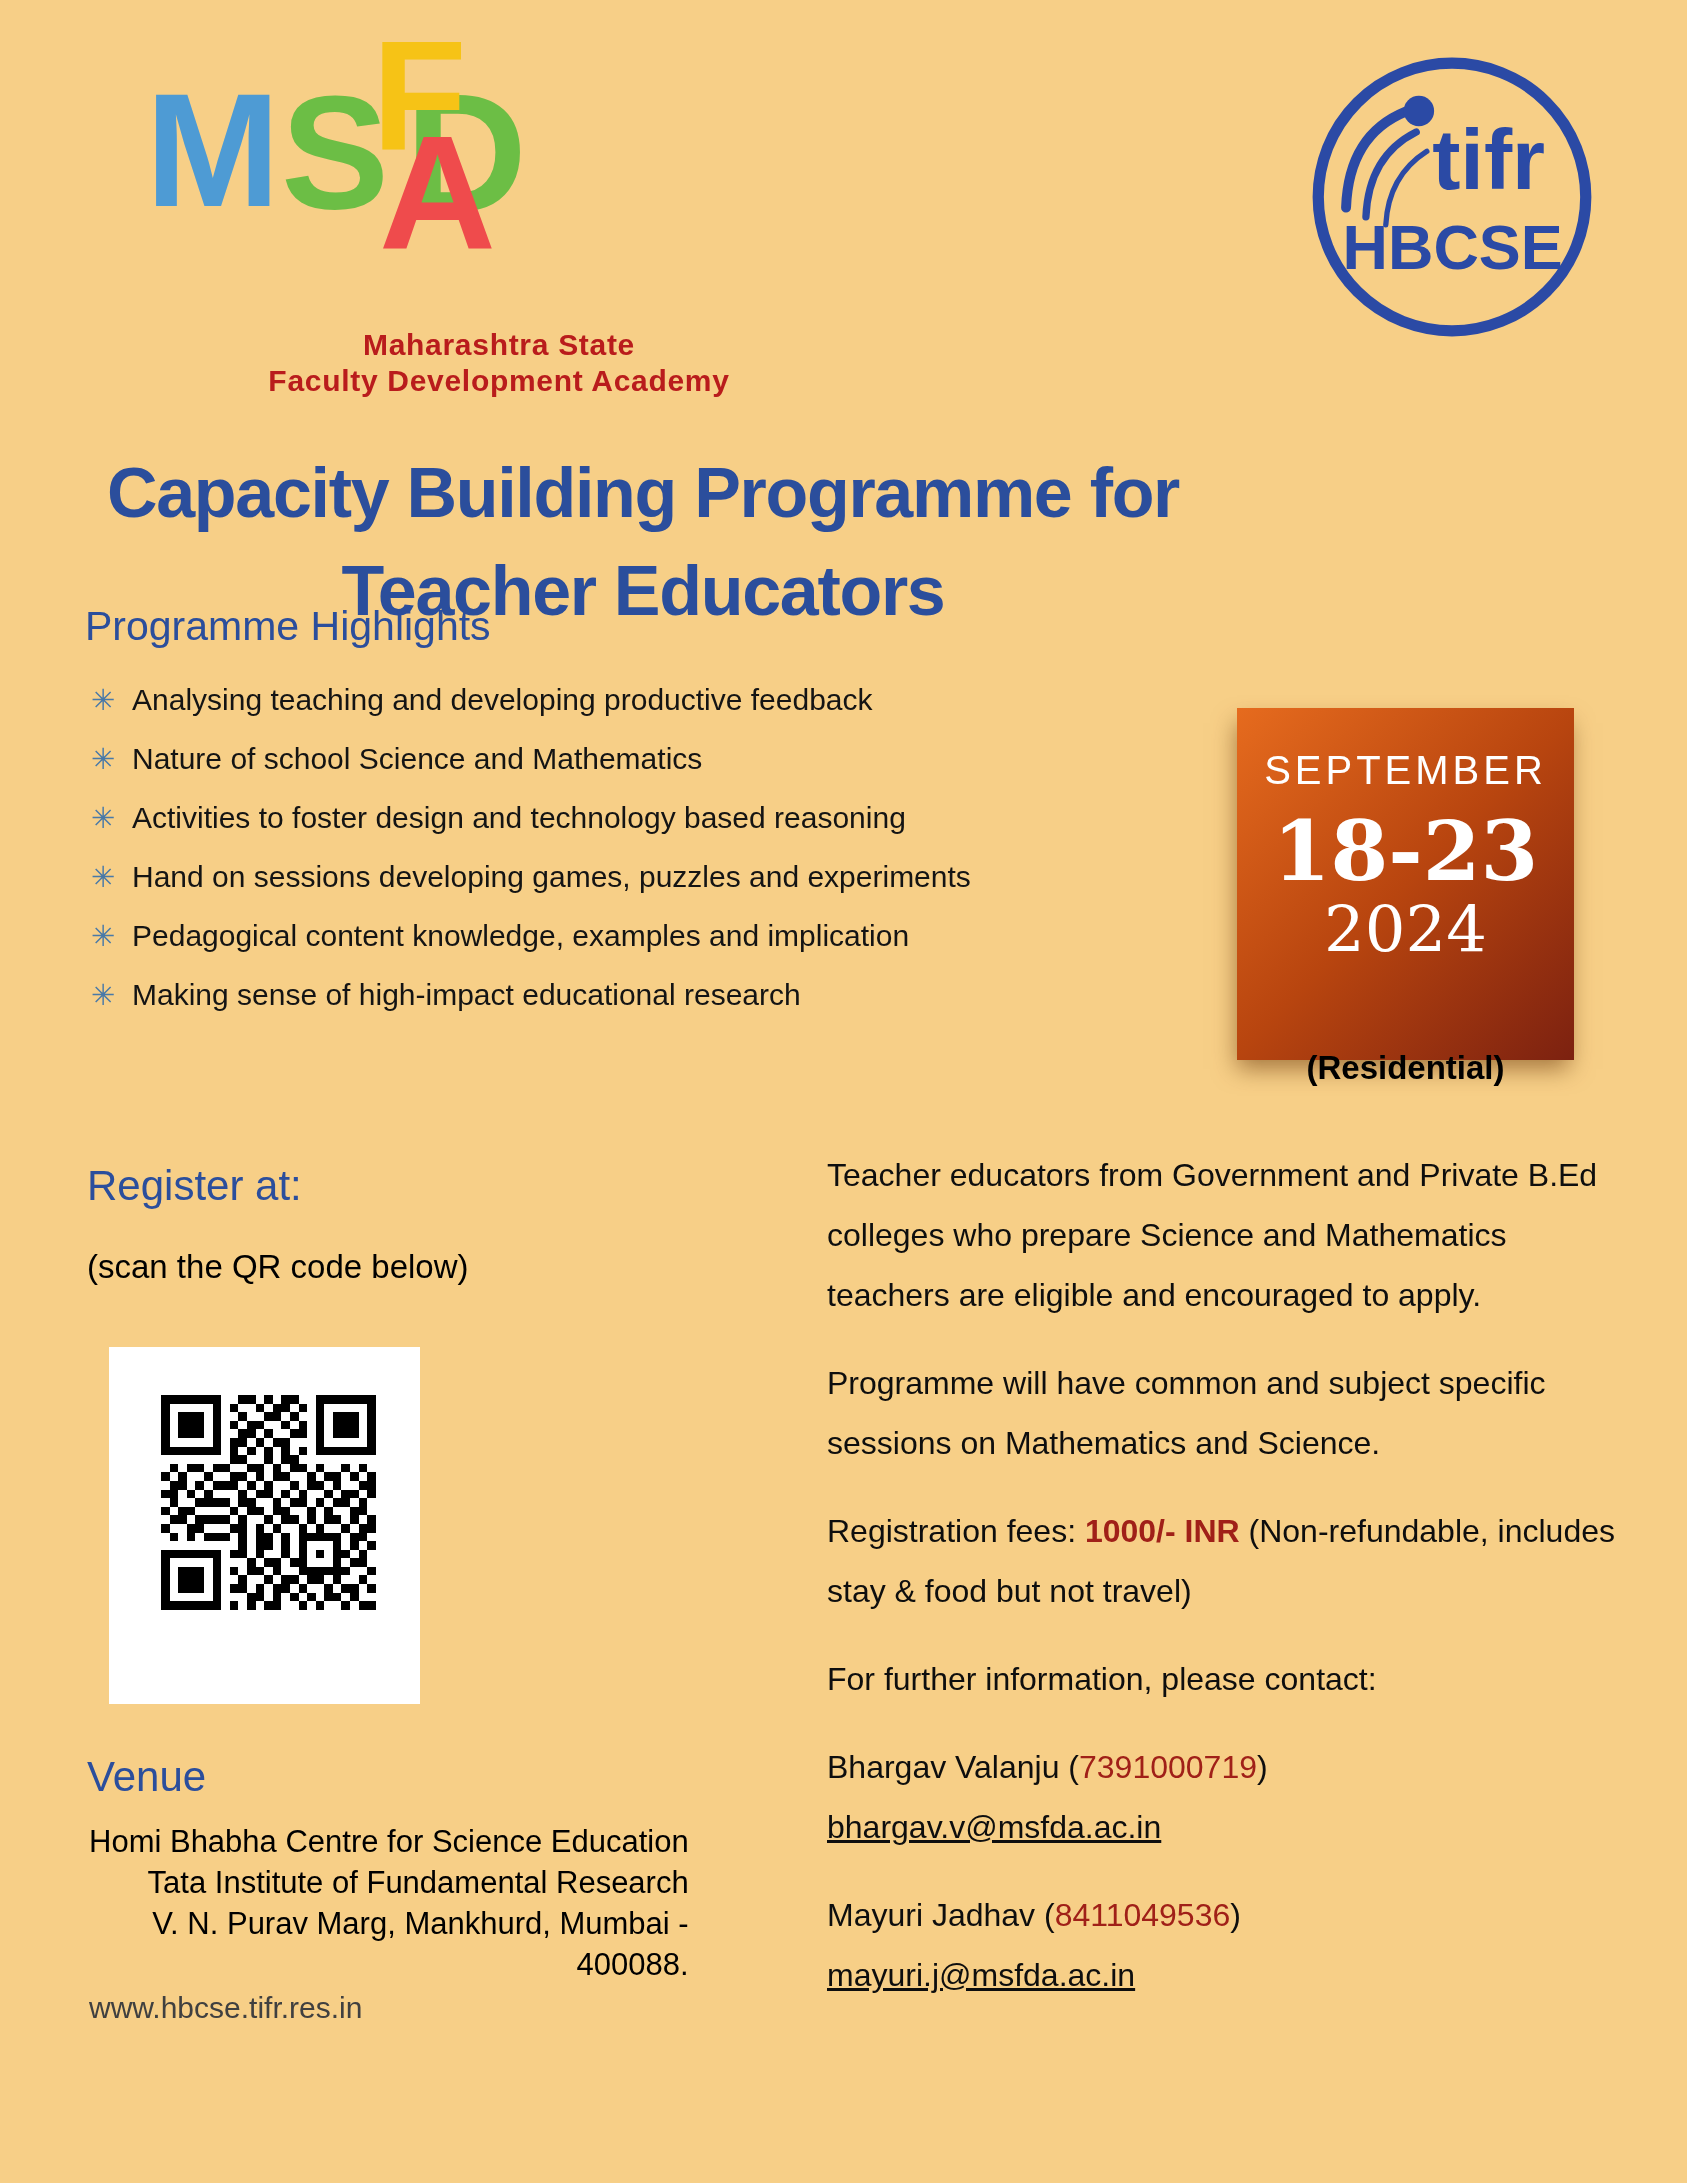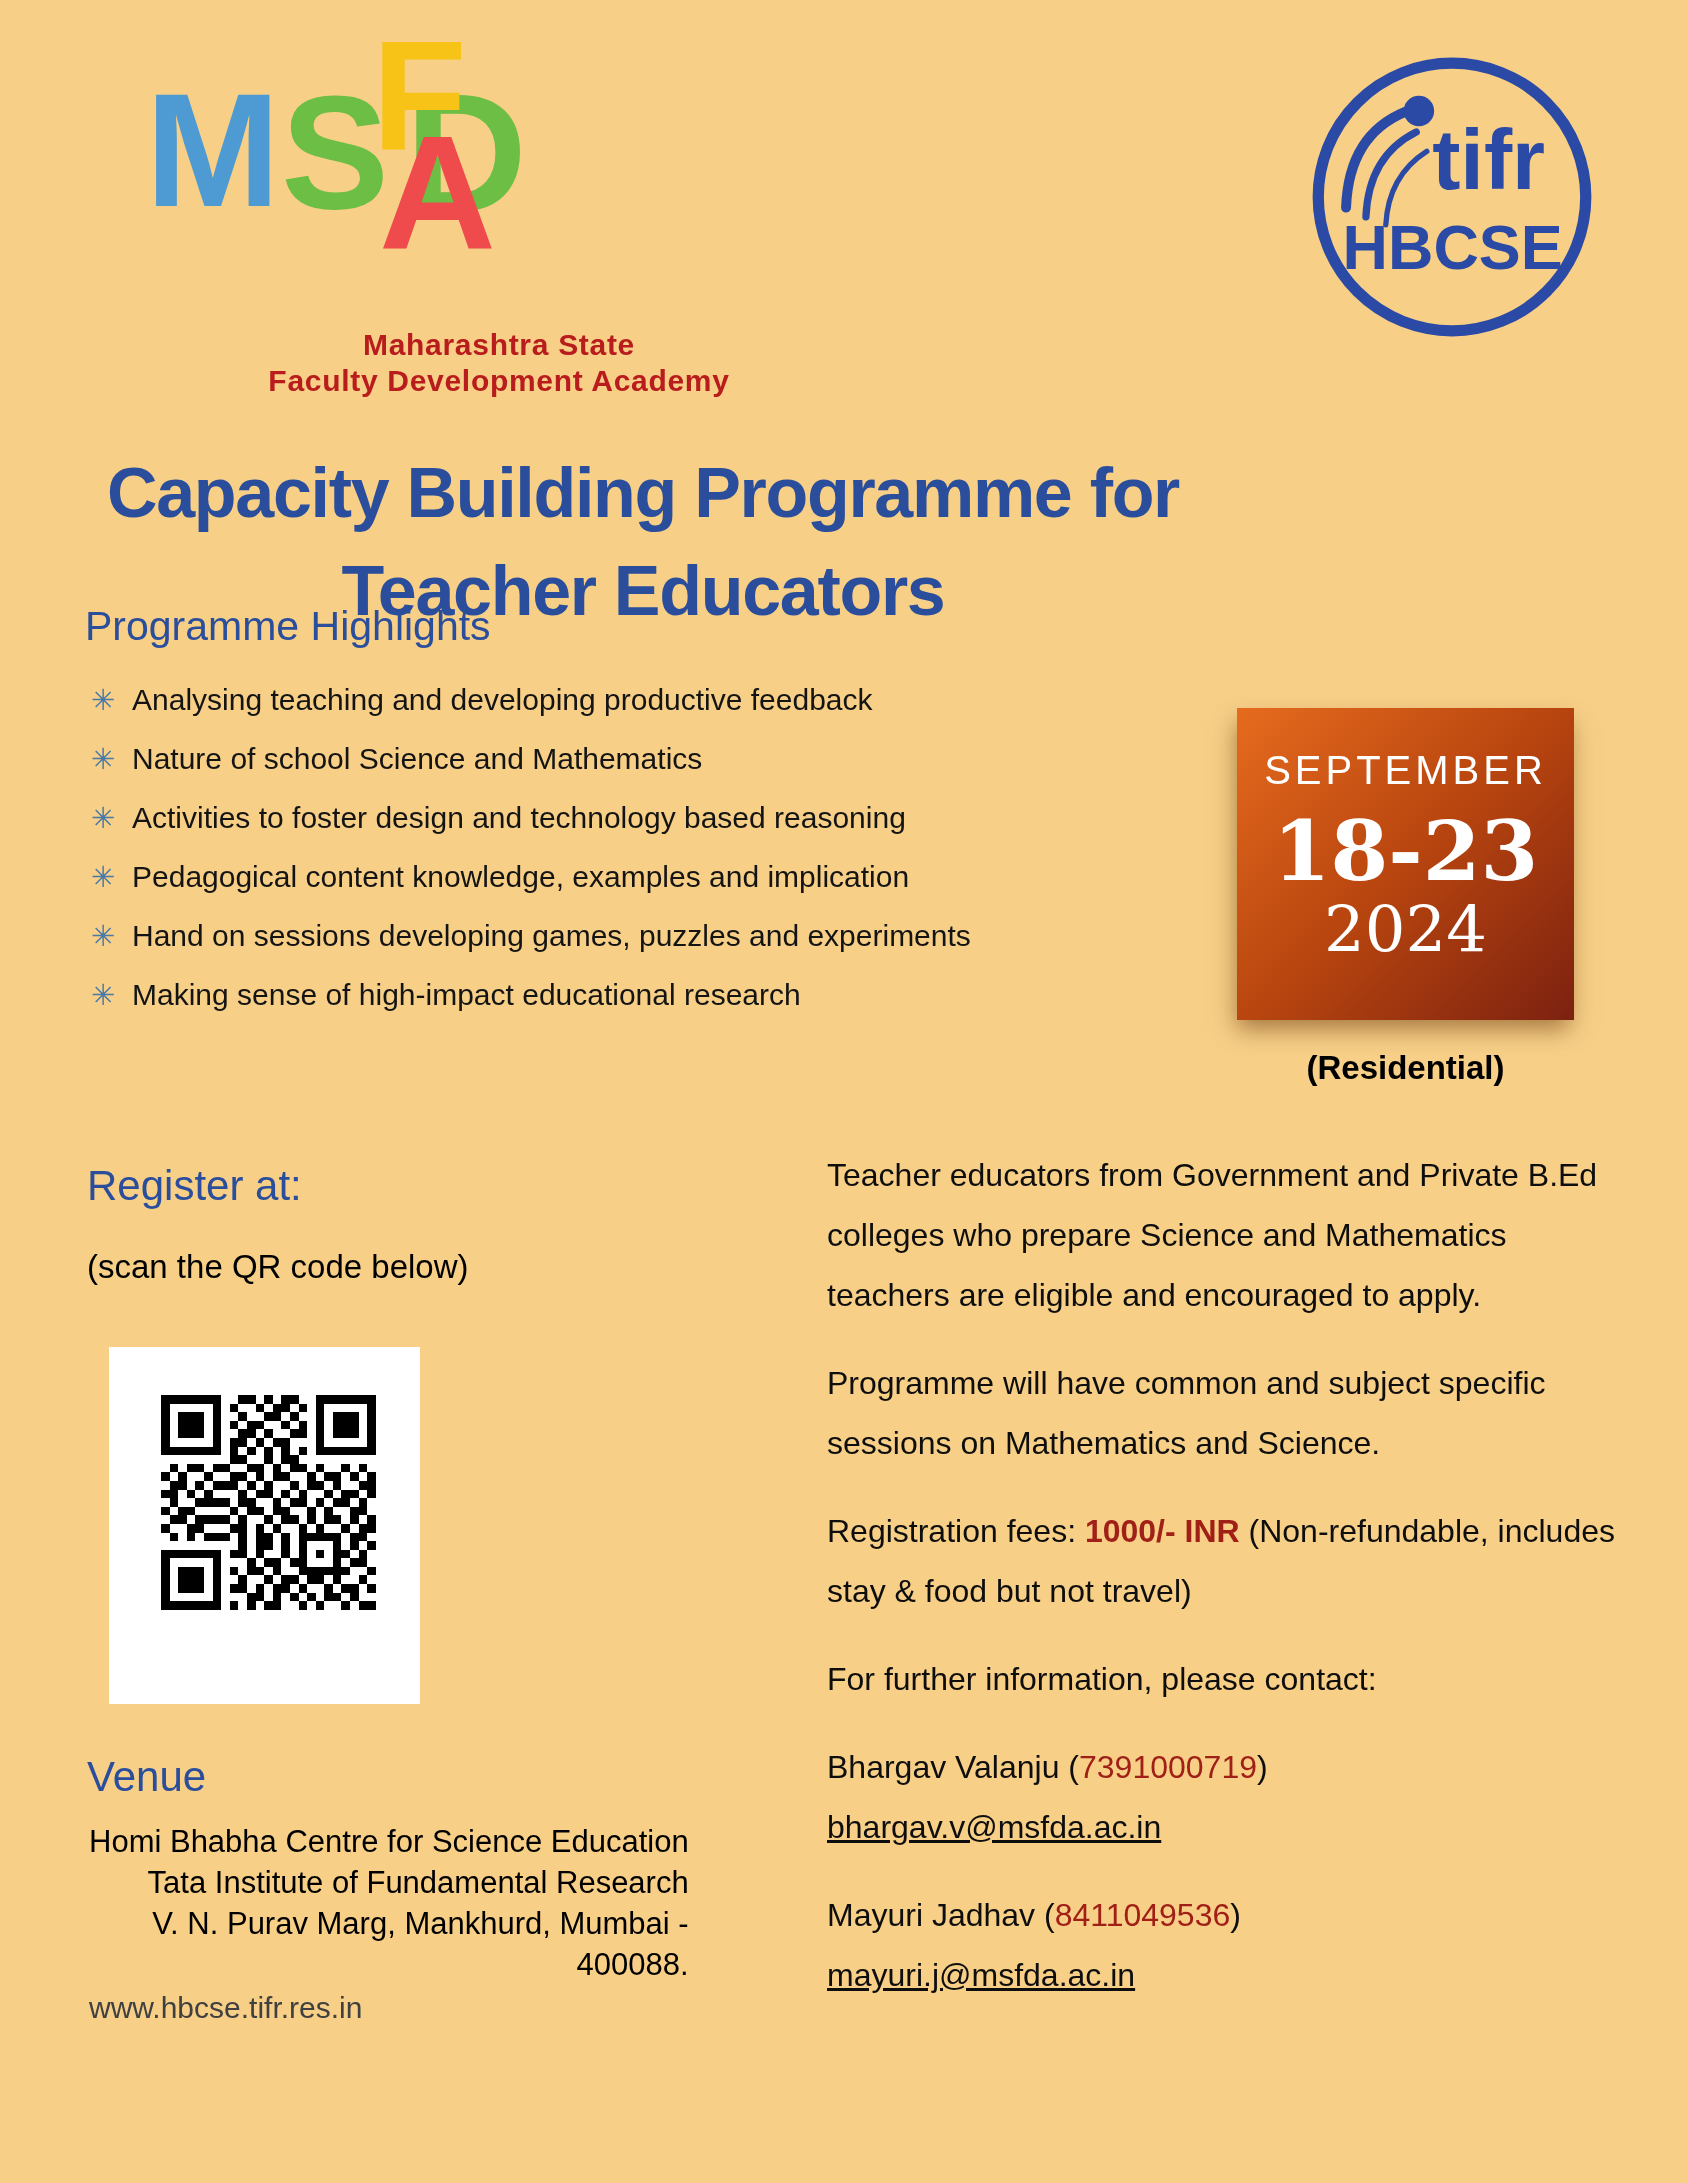--- a/index.html
+++ b/index.html
@@ -25,21 +25,21 @@
               font-size:70px;font-weight:bold;line-height:98px;letter-spacing:-1.3px;color:#2B4E9C;text-align:center;}
   .blue-h{color:#2B4E9C;font-weight:normal;}
   .highlights-h{position:absolute;left:85px;top:603px;font-size:41px;text-align:center;}
 
   
   .highlights-list{position:absolute;left:91px;top:685px;width:1072px;list-style:none;margin:0;padding:0;}
   .highlights-list li{font-size:30px;line-height:30px;margin-bottom:29px;white-space:nowrap;color:#141414;}
   .bullet-ico{display:inline-block;width:41px;color:#4879A8;font-size:29px;}
 
   
-  .date-card{position:absolute;left:1237px;top:708px;width:337px;height:312px;text-align:center;
+  .date-card{position:absolute;left:1237px;top:708px;width:337px;height:352px;text-align:center;
              background:linear-gradient(135deg,#E66B1E 0%,#B8450F 50%,#7C2110 100%);
              box-shadow:-2.6px 12px 22.5px -2.6px rgba(110,60,15,.6);color:#fff;}
   .date-month{margin-top:40px;font-size:40px;letter-spacing:4px;}
   .date-days{margin-top:17px;font-family:"DejaVu Serif",serif;font-weight:bold;font-size:83px;line-height:83px;}
   .date-year{margin-top:5.3px;font-family:"DejaVu Serif",serif;font-size:64px;line-height:64px;}
   .residential{position:absolute;left:1237px;top:1049px;width:337px;text-align:center;
                font-size:33px;font-weight:bold;color:#000;}
 
   
   .register-h{position:absolute;left:87px;top:1162px;font-size:42px;}
@@ -97,22 +97,22 @@
     </svg>
   </div>
 
   <h1 class="page-title"><span>Capacity Building Programme for</span><br><span>Teacher Educators</span></h1>
 
   <div class="blue-h highlights-h">Programme Highlights</div>
   <ul class="highlights-list" id="highlights-list">
       <li><span class="bullet-ico">✳</span><span>Analysing teaching and developing productive feedback</span></li>
       <li><span class="bullet-ico">✳</span><span>Nature of school Science and Mathematics</span></li>
       <li><span class="bullet-ico">✳</span><span>Activities to foster design and technology based reasoning</span></li>
+      <li><span class="bullet-ico">✳</span><span>Hand on sessions developing games, puzzles and experiments</span></li>
       <li><span class="bullet-ico">✳</span><span>Pedagogical content knowledge, examples and implication</span></li>
-      <li><span class="bullet-ico">✳</span><span>Hand on sessions developing games, puzzles and experiments</span></li>
       <li><span class="bullet-ico">✳</span><span>Making sense of high-impact educational research</span></li>
     </ul>
 
   <div class="date-card">
     <div class="date-month">SEPTEMBER</div>
     <div class="date-days">18-23</div>
     <div class="date-year">2024</div>
   </div>
   <div class="residential">(Residential)</div>
 

